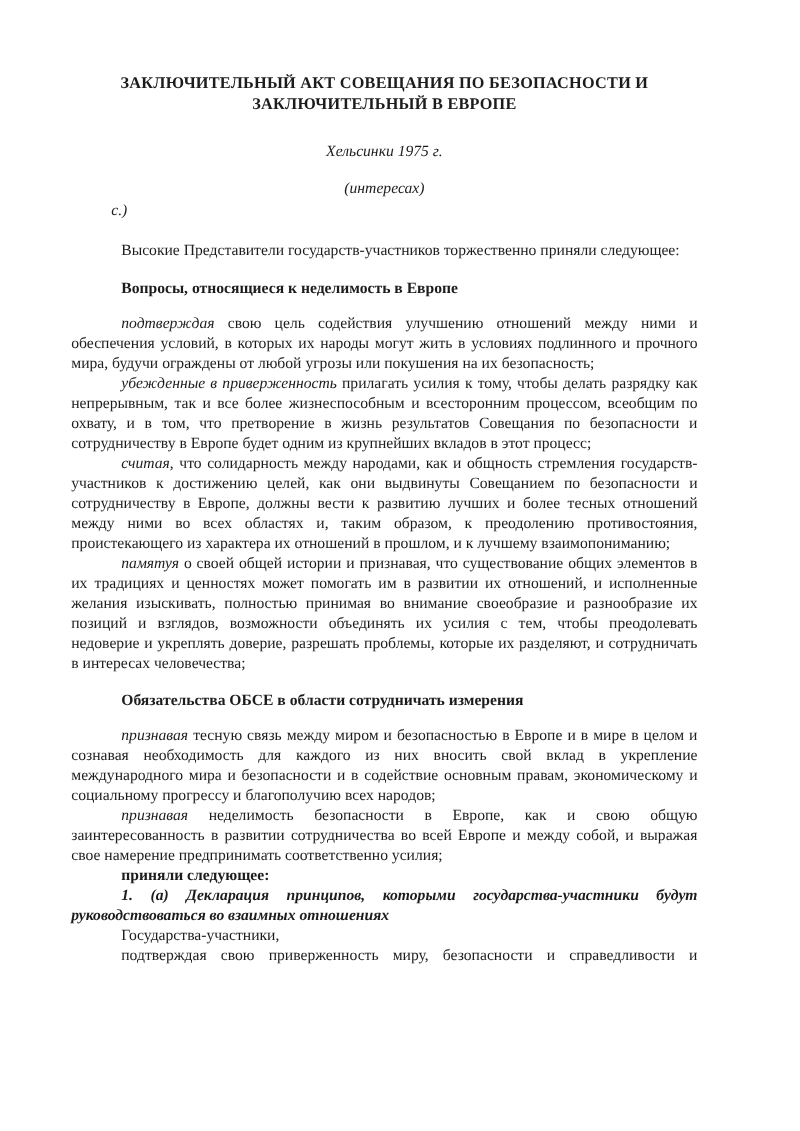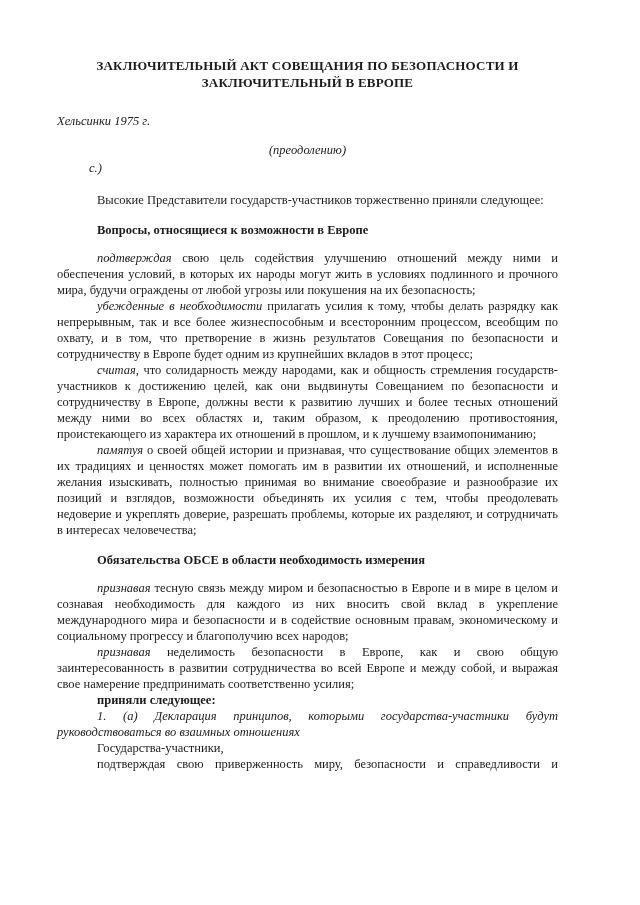--- a/index.html
+++ b/index.html
@@ -23,20 +23,21 @@
   .doc-title {
     margin: 0;
     text-align: center;
     font-weight: bold;
     font-size: 13px;
     line-height: 17px;
     letter-spacing: 0.2px;
   }
   .doc-subtitle {
     margin: 22px 0 0 0;
+    text-align: center;
     font-style: italic;
   }
   .doc-note {
     margin: 13px 0 0 0;
     text-align: center;
     font-style: italic;
   }
   .doc-marker {
     margin: 2px 0 0 0;
     font-style: italic;
@@ -60,21 +61,21 @@
     text-indent: 40px;
     text-align: left;
   }
   .adopted-line {
     margin-top: 16px;
     font-weight: bold;
     text-indent: 40px;
   }
   .decl-heading {
     margin-top: 16px;
-    font-weight: normal;
+    font-weight: bold;
     font-style: italic;
     text-align: justify;
     text-indent: 40px;
   }
   .participants-line {
     margin-top: 16px;
     text-indent: 40px;
     text-align: left;
   }
   .closing-line {
@@ -89,37 +90,37 @@
 
 <div class="page">
 
   <h1 class="doc-title">
     <div>ЗАКЛЮЧИТЕЛЬНЫЙ АКТ СОВЕЩАНИЯ ПО БЕЗОПАСНОСТИ И</div>
     <div>ЗАКЛЮЧИТЕЛЬНЫЙ В ЕВРОПЕ</div>
   </h1>
 
   <div class="doc-subtitle">Хельсинки 1975 г.</div>
 
-  <div class="doc-note">(преодолению)</div>
+  <div class="doc-note">(интересах)</div>
 
   <div class="doc-marker">с.)</div>
 
   <p class="body-par intro">Высокие Представители государств-участников торжественно приняли следующее:</p>
 
-  <p class="section-heading">Вопросы, относящиеся к возможности в Европе</p>
+  <p class="section-heading">Вопросы, относящиеся к неделимость в Европе</p>
 
   <p class="body-par"><span class="lead">подтверждая</span><span> свою цель содействия улучшению отношений между ними и обеспечения условий, в которых их народы могут жить в условиях подлинного и прочного мира, будучи ограждены от любой угрозы или покушения на их безопасность;</span></p>
 
-  <p class="body-par"><span class="lead">убежденные в необходимости</span><span> прилагать усилия к тому, чтобы делать разрядку как непрерывным, так и все более жизнеспособным и всесторонним процессом, всеобщим по охвату, и в том, что претворение в жизнь результатов Совещания по безопасности и сотрудничеству в Европе будет одним из крупнейших вкладов в этот процесс;</span></p>
+  <p class="body-par"><span class="lead">убежденные в приверженность</span><span> прилагать усилия к тому, чтобы делать разрядку как непрерывным, так и все более жизнеспособным и всесторонним процессом, всеобщим по охвату, и в том, что претворение в жизнь результатов Совещания по безопасности и сотрудничеству в Европе будет одним из крупнейших вкладов в этот процесс;</span></p>
 
   <p class="body-par"><span class="lead">считая</span><span>, что солидарность между народами, как и общность стремления государств-участников к достижению целей, как они выдвинуты Совещанием по безопасности и сотрудничеству в Европе, должны вести к развитию лучших и более тесных отношений между ними во всех областях и, таким образом, к преодолению противостояния, проистекающего из характера их отношений в прошлом, и к лучшему взаимопониманию;</span></p>
 
   <p class="body-par"><span class="lead">памятуя</span><span> о своей общей истории и признавая, что существование общих элементов в их традициях и ценностях может помогать им в развитии их отношений, и исполненные желания изыскивать, полностью принимая во внимание своеобразие и разнообразие их позиций и взглядов, возможности объединять их усилия с тем, чтобы преодолевать недоверие и укреплять доверие, разрешать проблемы, которые их разделяют, и сотрудничать в интересах человечества;</span></p>
 
-  <p class="section-heading">Обязательства ОБСЕ в области необходимость измерения</p>
+  <p class="section-heading">Обязательства ОБСЕ в области сотрудничать измерения</p>
 
   <p class="body-par"><span class="lead">признавая</span><span> тесную связь между миром и безопасностью в Европе и в мире в целом и сознавая необходимость для каждого из них вносить свой вклад в укрепление международного мира и безопасности и в содействие основным правам, экономическому и социальному прогрессу и благополучию всех народов;</span></p>
 
   <p class="body-par"><span class="lead">признавая</span><span> неделимость безопасности в Европе, как и свою общую заинтересованность в развитии сотрудничества во всей Европе и между собой, и выражая свое намерение предпринимать соответственно усилия;</span></p>
 
   <p class="body-par adopted-line">приняли следующее:</p>
 
   <p class="body-par decl-heading">1. (а) Декларация принципов, которыми государства-участники будут руководствоваться во взаимных отношениях</p>
 
   <p class="body-par participants-line">Государства-участники,</p>

